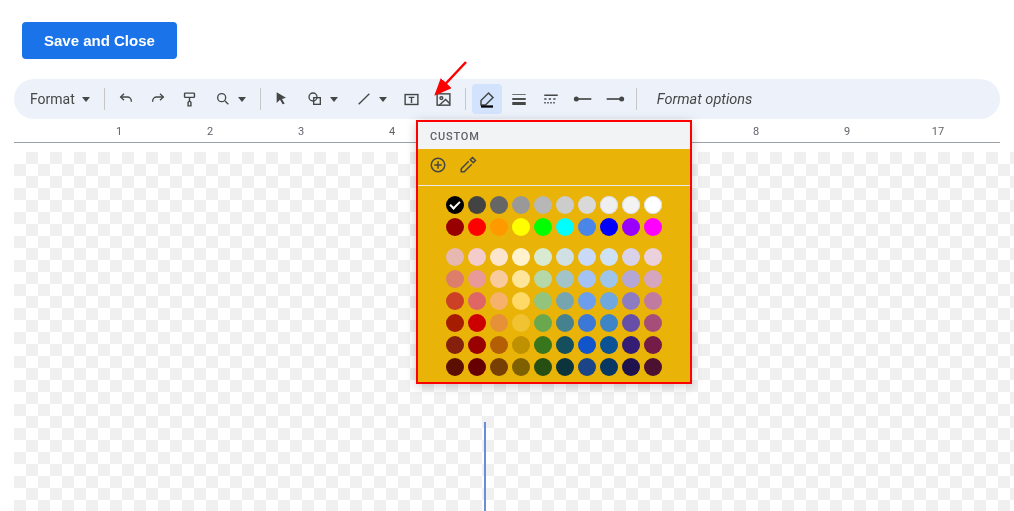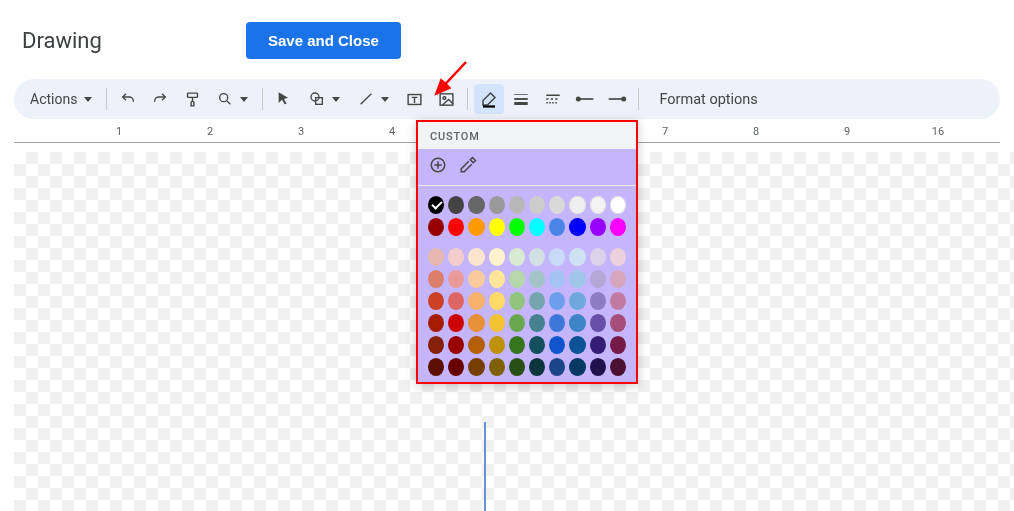--- a/index.html
+++ b/index.html
@@ -78,20 +78,21 @@
     width: 0; height: 0;
     border-left: 4px solid transparent;
     border-right: 4px solid transparent;
     border-top: 5px solid #444746;
     margin-left: 3px;
   }
   .format-opts {
     margin-left: 10px;
     font-size: 14.5px;
     color: #444746;
+    font-style: italic;
   }
 
   
   .ruler {
     position: relative;
     margin: 6px 14px 0 14px;
     height: 18px;
     border-bottom: 1.5px solid #9aa0a6;
     font-size: 11px;
     color: #5f6368;
@@ -131,22 +132,22 @@
   .arrow {
     position: absolute;
     left: 432px; top: 60px;
     pointer-events: none;
   }
 
   
   .popover {
     position: absolute;
     left: 416px; top: 120px;
-    width: 222px;
-    background: #c4b5fd;
+    width: 276px;
+    background: #eab308;
     border: 2px solid #ff0000;
     box-shadow: 0 2px 10px rgba(0,0,0,.2);
     z-index: 5;
   }
   .pop-head {
     background: #f1f3f4;
     font-size: 11px;
     letter-spacing: 0.8px;
     color: #5f6368;
     font-weight: 500;
@@ -199,27 +200,26 @@
     align-items: center;
     justify-content: center;
     gap: 6px;
     cursor: pointer;
   }
 </style>
 </head>
 <body>
 
 <div class="header">
-  <div class="title">Drawing</div>
   <button class="save-close">Save and Close</button>
 </div>
 
 <div class="toolbar">
   <div class="tb-btn wide">
-    <span>Actions</span>
+    <span>Format</span>
     <span class="caret"></span>
   </div>
   <div class="tb-sep"></div>
 
   <div class="tb-btn">
     <svg width="16" height="16" viewBox="0 0 24 24" fill="none" stroke="#444746" stroke-width="2">
         <path d="M9 14l-5-5 5-5"></path>
         <path d="M4 9h10a6 6 0 016 6v1"></path>
       </svg>
   </div>
@@ -320,21 +320,21 @@
 <div class="ruler" id="ruler">
     <span class="tick" style="left: 105px;">1</span>
     <span class="tick" style="left: 196px;">2</span>
     <span class="tick" style="left: 287px;">3</span>
     <span class="tick" style="left: 378px;">4</span>
     <span class="tick" style="left: 469px;">5</span>
     <span class="tick" style="left: 560px;">6</span>
     <span class="tick" style="left: 651px;">7</span>
     <span class="tick" style="left: 742px;">8</span>
     <span class="tick" style="left: 833px;">9</span>
-    <span class="tick" style="left: 924px;">16</span>
+    <span class="tick" style="left: 924px;">17</span>
   </div>
 
 <div class="canvas-wrap">
   <div class="canvas"></div>
   <div class="vline"></div>
 </div>
 
 <svg class="arrow" width="40" height="40">
   <defs>
       <marker id="ah" markerWidth="8" markerHeight="8" refX="6" refY="3" orient="auto">

